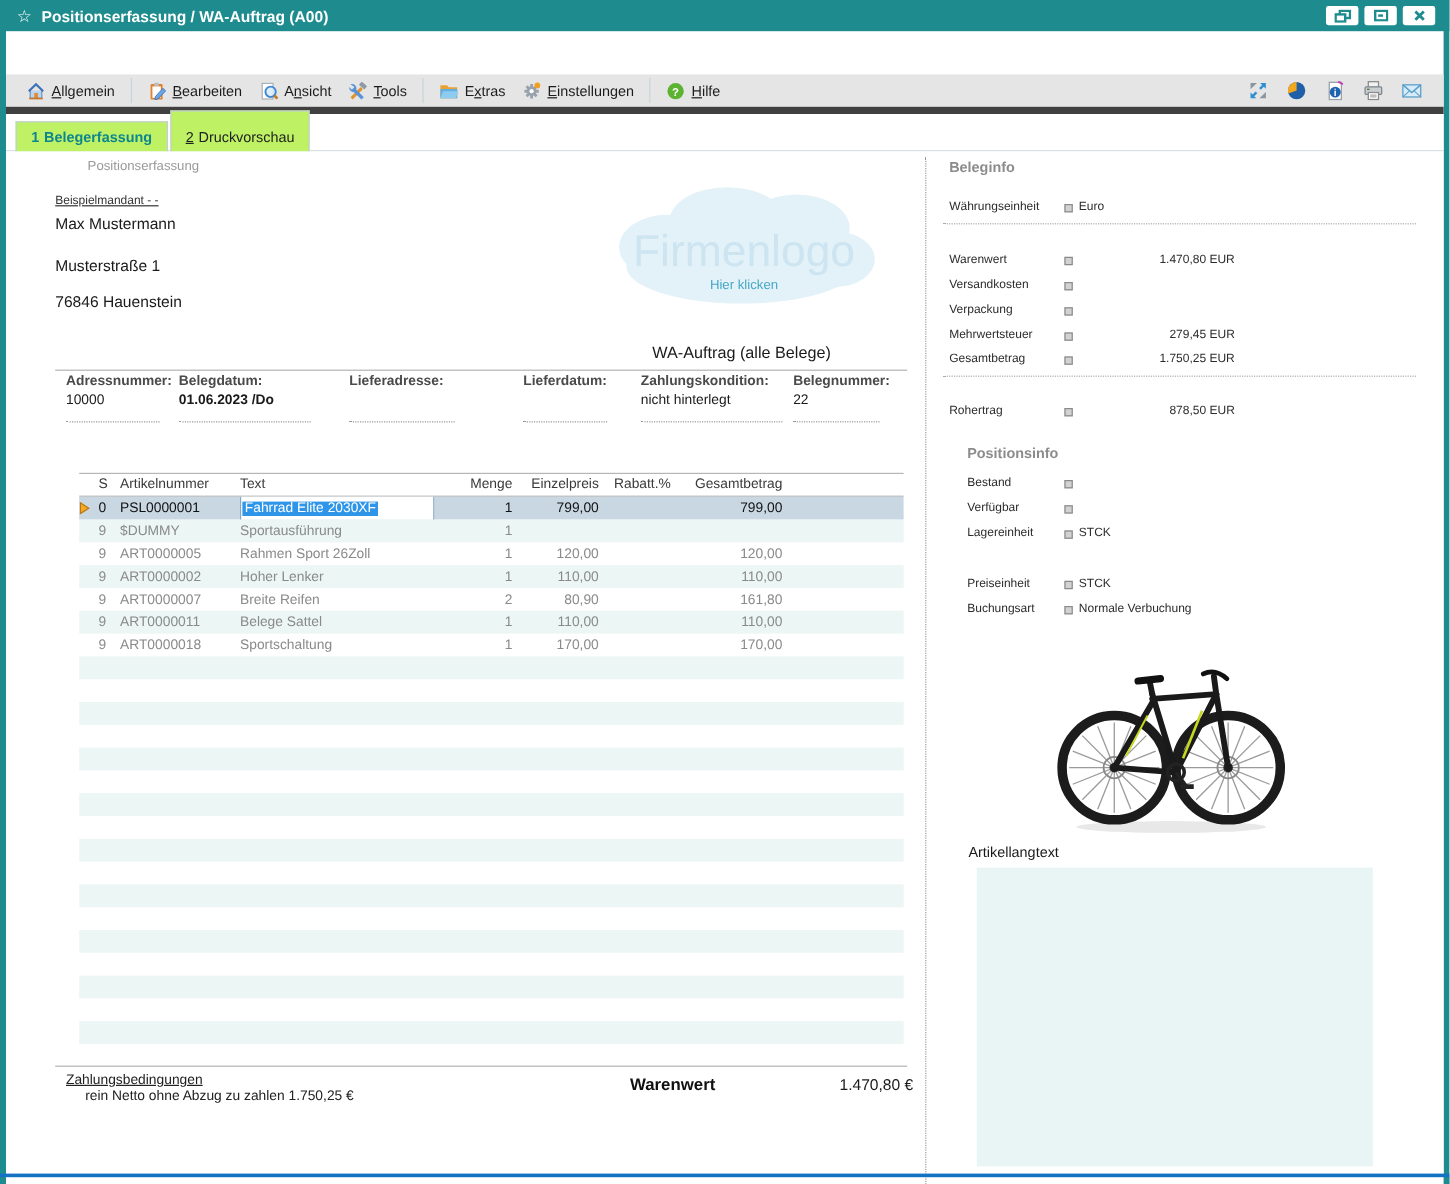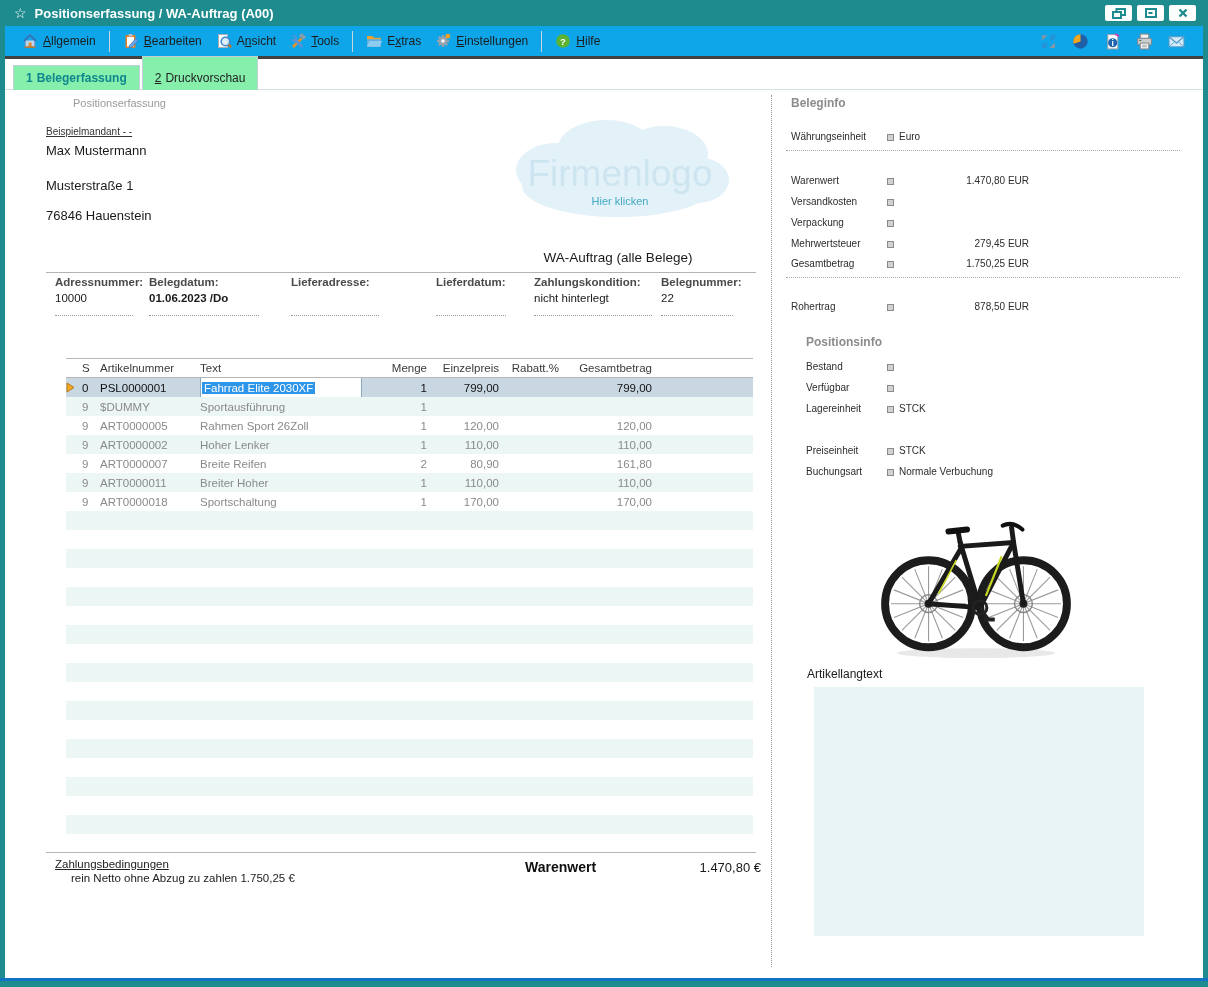--- a/index.html
+++ b/index.html
@@ -12,34 +12,34 @@
 
   
   .titlebar { height:26px; background:#1e8c8e; color:#fff; display:flex; align-items:center;
               padding:0 8px; font-size:13px; font-weight:bold; margin:0 -5px; }
   .star { font-weight:normal; font-size:14px; margin:0 8px 0 6px; cursor:pointer; }
   .win-btns { margin-left:auto; display:flex; gap:5px; padding-right:4px; }
   .win-btn { width:27px; height:16px; background:#fff; border-radius:2px; display:flex;
              align-items:center; justify-content:center; cursor:pointer; }
 
   
-  .menubar { height:33px; background:#0ea5e9; border-bottom:3px solid #404040; display:flex;
-             align-items:center; padding:0 10px; position:relative; }
+  .menubar { height:33px; background:#e5e5e5; border-bottom:6px solid #404040; display:flex;
+             align-items:center; padding:0 10px; position:relative;margin-top:36px; }
   .menu-items { display:flex; align-items:center; }
   .menu-item { display:flex; align-items:center; gap:5px; font-size:12px; color:#1c1c1c;
                padding:4px 7px; cursor:pointer; white-space:nowrap; }
   .menu-item svg { display:block; }
   .menu-sep { width:1px; height:21px; background:#c9d5db; margin:0 6px; }
   .menu-right { position:absolute; right:18px; top:0; height:100%; display:flex; align-items:center; gap:15px; }
   .tb-icon { cursor:pointer; display:flex; }
 
   
   .tabstrip { height:31px; background:#fff; display:flex; align-items:flex-end; padding-left:8px; position:relative; }
   .tabstrip::after { content:""; position:absolute; left:0; right:0; bottom:0; height:1px; background:#d6e0e5; z-index:1; }
-  .tab { border:1px solid #c2cfd6; border-bottom:none; background:#86efac; padding:14px 12px 5px;
+  .tab { border:1px solid #c2cfd6; border-bottom:none; background:#bef264; padding:14px 12px 5px;
          font-size:12px; margin-right:2px; position:relative; z-index:2; cursor:pointer; color:#222; }
   .tab .num { margin-right:4px; }
   .tab.active { color:#0f868d; font-weight:bold; padding-top:5px; }
 
   
   .content { position:relative; background:#fff; height:891px; font-size:12px; color:#1a1a1a; overflow:hidden; }
   .abs { position:absolute; }
 
   .section-label { left:68px; top:7px; font-size:11px; color:#9a9a9a; }
 
@@ -390,21 +390,21 @@
           <div class="pc c-menge r">2</div>
           <div class="pc c-preis r">80,90</div>
           <div class="pc c-rab r"></div>
           <div class="pc c-ges r">161,80</div>
           <div class="pc c-fill"></div>
         </div>
         <div class="prow stripe">
           <div class="pc c-mk"></div>
           <div class="pc c-s">9</div>
           <div class="pc c-art">ART0000011</div>
-          <div class="pc c-text">Breiter Hoher</div>
+          <div class="pc c-text">Belege Sattel</div>
           <div class="pc c-menge r">1</div>
           <div class="pc c-preis r">110,00</div>
           <div class="pc c-rab r"></div>
           <div class="pc c-ges r">110,00</div>
           <div class="pc c-fill"></div>
         </div>
         <div class="prow">
           <div class="pc c-mk"></div>
           <div class="pc c-s">9</div>
           <div class="pc c-art">ART0000018</div>

